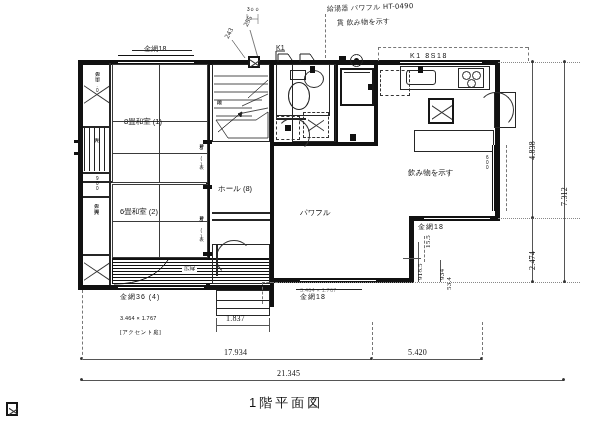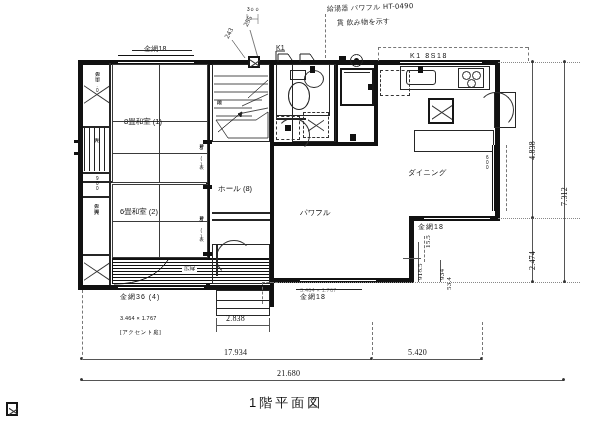--- a/index.html
+++ b/index.html
@@ -256,21 +256,21 @@
   <div class="abs boxth" style="left:428px;top:98px;width:26px;height:26px;
        background:#fff;">
     <div class="xmark" style="left:2px;top:2px;width:20px;height:20px;"></div>
   </div>
   <div class="abs box" style="left:414px;top:130px;width:80px;height:22px;"></div>
   <div class="dashbox" style="left:380px;top:70px;width:28px;height:24px;"></div>
 
   <div class="arc arcTR" style="left:478px;top:92px;width:34px;height:34px;"></div>
   <div class="abs box" style="left:494px;top:92px;width:22px;height:36px;"></div>
 
-  <div class="room" style="left:408px;top:168px;">ダイニング</div>
+  <div class="room" style="left:408px;top:168px;">飲み物を示す</div>
   <div class="room" style="left:300px;top:208px;">パワフル</div>
 
   <div class="abs white" style="left:492px;top:145px;width:3px;height:66px;
        border-left:1px solid #111;border-right:1px solid #111;"></div>
   <div class="t xs vert" style="left:484px;top:155px;">600</div>
   <div class="abs dash-v" style="left:506px;top:145px;height:66px;"></div>
 
   <div class="abs white" style="left:424px;top:217px;width:66px;height:3px;
        border-top:1px solid #111;border-bottom:1px solid #111;"></div>
   <div class="t" style="left:418px;top:223px;letter-spacing:1px;">金網18</div>
@@ -314,38 +314,38 @@
   <div class="t dimsm rot90" style="left:446px;top:290px;">53.4</div>
   <div class="abs dash-v" style="left:424px;top:236px;height:26px;"></div>
 
   <div class="t sm" style="left:120px;top:316px;">3.464 × 1.767</div>
   <div class="t sm" style="left:120px;top:330px;letter-spacing:.6px;">[アクセント庭]</div>
   <div class="t sm" style="left:300px;top:288px;opacity:.55;">3.464 × 1.767</div>
 
   <div class="abs tick" style="left:216px;top:325px;width:54px;height:1px;"></div>
   <div class="abs tick" style="left:216px;top:318px;width:1px;height:14px;"></div>
   <div class="abs tick" style="left:269px;top:318px;width:1px;height:14px;"></div>
-  <div class="t dim" style="left:226px;top:315px;">2.838</div>
+  <div class="t dim" style="left:226px;top:315px;">1.837</div>
 
   <div class="abs tick" style="left:82px;top:359px;width:290px;height:1px;"></div>
   <div class="ep" style="left:80px;top:357px;"></div>
   <div class="ep" style="left:370px;top:357px;"></div>
   <div class="t dim" style="left:222px;top:349px;background:#fff;padding:0 2px;">17.934</div>
   <div class="abs dash-v" style="left:82px;top:290px;height:70px;"></div>
 
   <div class="abs tick" style="left:372px;top:359px;width:110px;height:1px;"></div>
   <div class="ep" style="left:480px;top:357px;"></div>
   <div class="t dim" style="left:406px;top:349px;background:#fff;padding:0 2px;">5.420</div>
   <div class="abs dash-v" style="left:372px;top:322px;height:38px;"></div>
   <div class="abs dash-v" style="left:482px;top:322px;height:38px;"></div>
 
   <div class="abs tick" style="left:82px;top:380px;width:482px;height:1px;"></div>
   <div class="ep" style="left:80px;top:378px;"></div>
   <div class="ep" style="left:562px;top:378px;"></div>
-  <div class="t dim" style="left:275px;top:370px;background:#fff;padding:0 2px;">21.680</div>
+  <div class="t dim" style="left:275px;top:370px;background:#fff;padding:0 2px;">21.345</div>
 
   <div class="t title" style="left:249px;top:396px;">1階平面図</div>
 
   <div class="abs boxth" style="left:6px;top:402px;width:12px;height:14px;
        background:#fff;">
     <div class="xmark" style="left:1px;top:1px;width:9px;height:11px;"></div>
   </div>
 
 </div>
 

